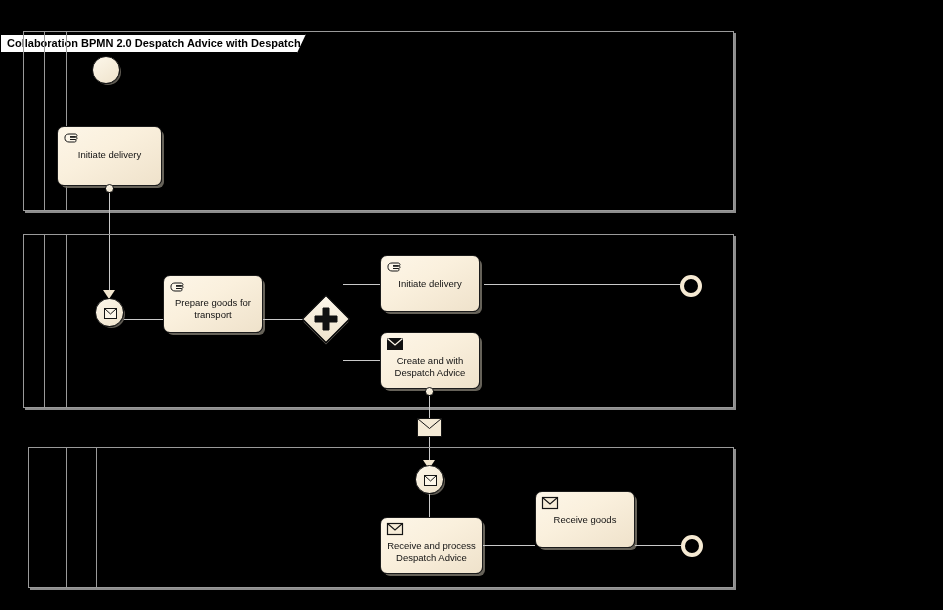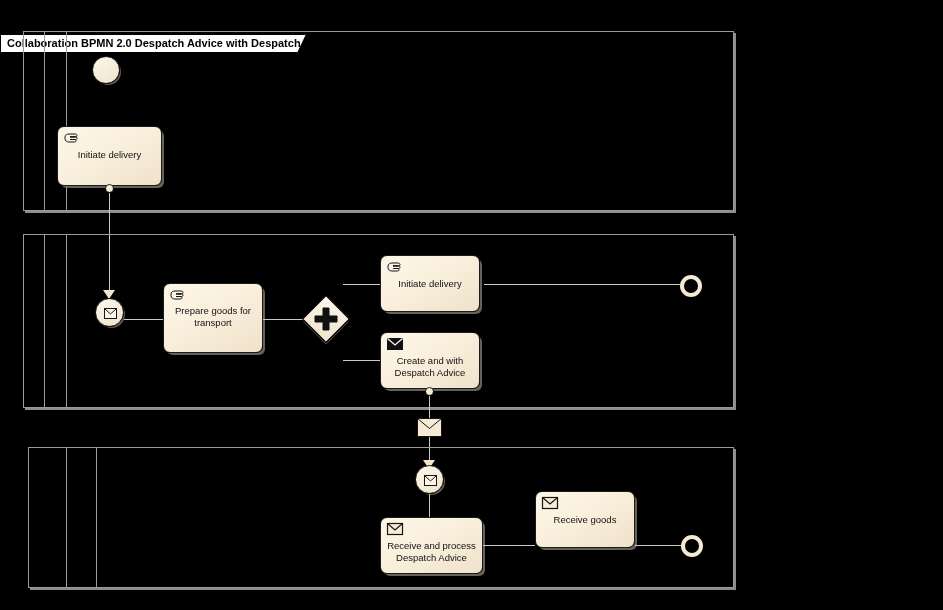--- a/index.html
+++ b/index.html
@@ -105,21 +105,21 @@
 <div class="pool-shadow" style="left:734px;top:236px;width:2px;height:174px;"></div>
 <div class="pool-shadow" style="left:25px;top:408px;width:711px;height:2px;"></div>
 
 <div class="ev-msg" style="left:95px;top:298px;width:29px;height:29px;">
   <svg width="29" height="29" viewBox="0 0 29 29" style="position:absolute;left:0;top:0;">
     <rect x="8.5" y="9.5" width="12" height="10" fill="#fdf7ea" stroke="#151515" stroke-width="1"></rect>
     <path d="M8.5,9.5 L14.5,15 L20.5,9.5" fill="none" stroke="#151515" stroke-width="1"></path>
   </svg>
 </div>
 
-<div class="task" style="left:163px;top:283px;width:100px;height:70px;">
+<div class="task" style="left:163px;top:275px;width:100px;height:58px;">
   <span class="task-icon">
     <svg width="16" height="13" viewBox="0 0 16 13">
       <path d="M2,6 C2,4 4,3 6,3 L12,3 C13,3 14,3.6 14,4.6 C14,5.4 13.3,5.9 12.5,5.9 L7,5.9
                L12.5,5.9 C13.3,5.9 14,6.4 14,7.2 C14,8 13.3,8.5 12.5,8.5 L7,8.5
                L11.5,8.5 C12.3,8.5 13,9 13,9.8 C13,10.6 12.3,11 11.5,11 L6,11
                C3.8,11 2,9.6 2,7.6 Z" fill="#fdf7ea" stroke="#151515" stroke-width="1" stroke-linejoin="round"></path>
       <path d="M7,5.9 L12.4,5.9 M7,8.5 L12,8.5" stroke="#151515" stroke-width="0.9"></path>
     </svg>
   </span>
   <span class="task-label" style="top:21px;">Prepare goods for</span>

